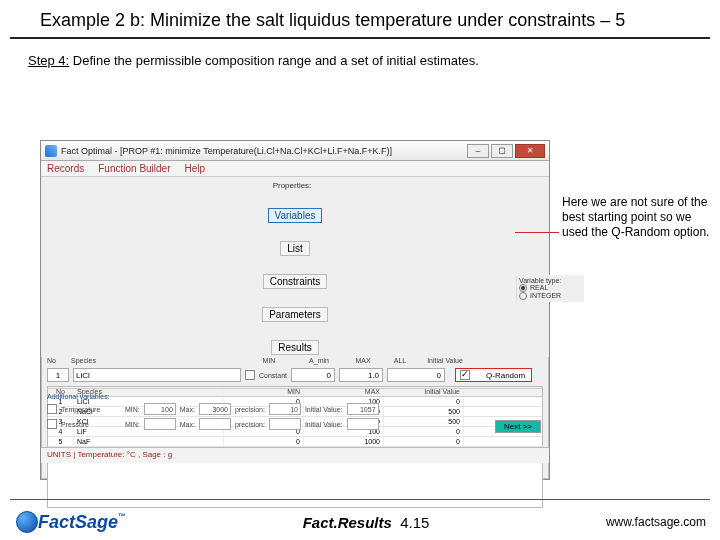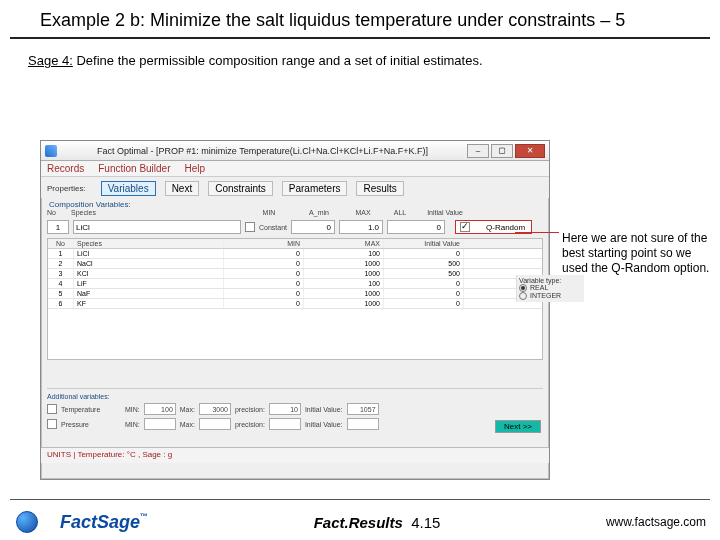--- a/index.html
+++ b/index.html
@@ -38,21 +38,20 @@
     font-family: Tahoma, Arial, sans-serif;
     box-shadow: 0 0 0 1px #bdbdbd inset;
   }
   .titlebar {
     height: 20px;
     background: linear-gradient(#fff,#e8e8e8);
     border-bottom: 1px solid #aaa;
     display: flex;
     align-items: center;
     padding: 0 4px;
-    gap: 36px;
   }
   .titlebar .ico {
     width: 12px; height: 12px;
     background: linear-gradient(45deg,#1b6fd1,#6fb3ff);
     border-radius: 2px;
     margin-right: 4px;
   }
   .titlebar .t-text { flex: 1; font-size: 9px; color: #222; white-space: nowrap; overflow: hidden; }
   .win-btns { display: flex; gap: 2px; }
   .win-btn {
@@ -69,23 +68,24 @@
     display: flex;
     align-items: center;
     gap: 14px;
     padding: 0 6px;
     font-size: 10px;
     color: #a03030;
   }
   .tabs-row {
     display: flex;
     align-items: center;
-    gap: 9px;
+    gap: 18px;
     padding: 4px 6px 2px 6px;
     background: #efefef;
+    flex-direction: column;
   }
   .tabs-row .lbl { font-size: 8px; color: #333; margin-right: 6px;}
   .tab {
     padding: 1px 6px;
     border: 1px solid #bbb;
     background: #f5f5f5;
     font-size: 10px;
   }
   .tab.active {
     background: #dff0ff;
@@ -217,21 +217,20 @@
 
   
   .callout {
     position:absolute;
     left: 562px;
     top: 195px;
     width: 150px;
     font-size: 12px;
     line-height: 1.25;
     color: #000;
-    margin-top: 36px;
   }
   .callout-line {
     position:absolute;
     left: 515px;
     top: 232px;
     width: 44px;
     height: 0;
     border-top: 1px solid #cc2a2a;
   }
 
@@ -246,21 +245,21 @@
     left:0; right:0; bottom:0;
     height:36px;
     display:flex;
     align-items:center;
   }
   .logo {
     margin-left: 16px;
     font-weight: bold;
     font-style: italic;
     font-size: 18px;
-    display:flex; align-items:center; gap:22px;
+    display:flex; align-items:center; gap:0;
   }
   .logo .globe {
     width:22px; height:22px; border-radius:50%;
     background: radial-gradient(circle at 30% 30%, #5bb0ff, #0a4aa0);
     border:1px solid #0a4aa0;
   }
   .logo .f { color:#0a4aa0; }
   .logo .s { color:#0a4aa0; }
   .logo .tm { font-size:8px; font-style:normal; vertical-align:top; color:#0a4aa0;}
   .footer-center {
@@ -274,21 +273,21 @@
     font-size: 12px;
     color:#000;
   }
 </style>
 </head>
 <body>
 
 <div class="slide-title">Example 2 b: Minimize the salt liquidus temperature under constraints – 5</div>
 
 <div class="step-line">
-  <span class="underline">Sage 4:</span><span> Define the permissible composition range and a set of initial estimates.</span>
+  <span class="underline">Step 4:</span><span> Define the permissible composition range and a set of initial estimates.</span>
 </div>
 
 <div class="app">
   <div class="titlebar">
     <span class="ico"></span>
     <span class="t-text">Fact Optimal - [PROP #1: minimize Temperature(Li.Cl+Na.Cl+KCl+Li.F+Na.F+K.F)]</span>
     <div class="win-btns">
       <div class="win-btn">–</div>
       <div class="win-btn">▢</div>
       <div class="win-btn close">✕</div>
@@ -298,27 +297,26 @@
     <span>Records</span>
     <span>Function Builder</span>
     <span>Help</span>
   </div>
 
   <div class="app-inner" style="position:relative; height:calc(100% - 52px);">
 
     <div class="tabs-row">
       <span class="lbl">Properties:</span>
       <span class="tab active">Variables</span>
-      <span class="tab">Next</span>
+      <span class="tab">List</span>
       <span class="tab">Constraints</span>
       <span class="tab">Parameters</span>
       <span class="tab">Results</span>
     </div>
 
-    <div class="section-label">Composition Variables:</div>
 
     <div class="colhdrs">
       <span class="hdr no">No</span>
       <span class="hdr sp">Species</span>
       <span class="hdr min">MIN</span>
       <span class="hdr amin">A_min</span>
       <span class="hdr max">MAX</span>
       <span class="hdr all">ALL</span>
       <span class="hdr iv">Initial Value</span>
     </div>

